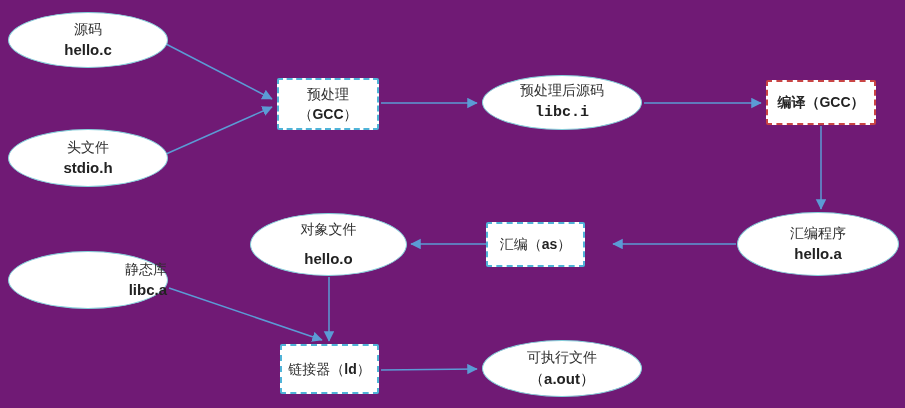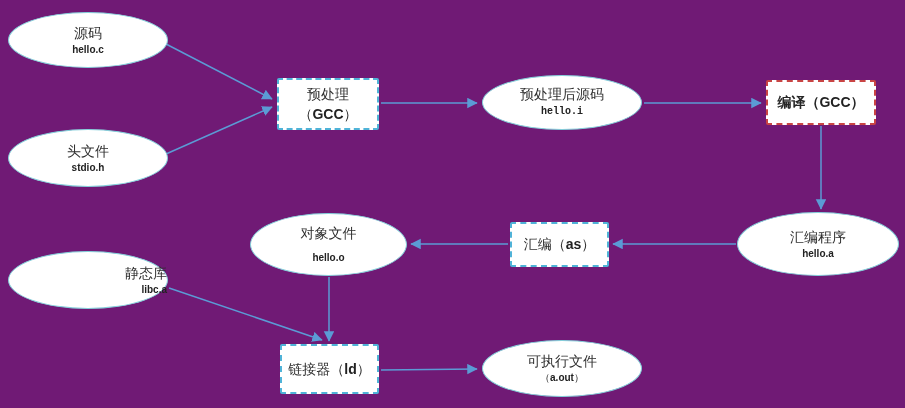--- a/index.html
+++ b/index.html
@@ -40,21 +40,21 @@
   }
   .box-blue {
     border: 2px dashed #4fb3d8;
     border-radius: 2px;
   }
   .box-red {
     border: 2px dashed #c94444;
     border-radius: 2px;
   }
   .l1 { font-size: 14px; font-weight: 400; }
-  .l2 { font-size: 10px; font-weight: 700; color: #222222; }
+  .l2 { font-size: 15px; font-weight: 700; color: #222222; }
   .boxlabel { font-size: 14px; font-weight: 400; white-space: nowrap; }
   .boxlabel .em { font-weight: 700; color: #222222; }
   .box-red .boxlabel { font-weight: 600; color: #262626; }
 </style>
 </head>
 <body>
 
 <div class="canvas">
 
   <svg class="connector-layer" width="905" height="408" viewBox="0 0 905 408" xmlns="http://www.w3.org/2000/svg">
@@ -90,33 +90,33 @@
     <div class="l2">libc.a</div>
   </div>
 
   <div class="node box-blue" style="left:277px; top:78px; width:102px; height:52px;">
     <div class="boxlabel">预处理</div>
     <div class="boxlabel"><span>（</span><span class="em">GCC</span><span>）</span></div>
   </div>
 
   <div class="node ellipse" style="left:482px; top:75px; width:160px; height:55px;font-family:Liberation Mono, monospace;">
     <div class="l1">预处理后源码</div>
-    <div class="l2">hello.i</div>
+    <div class="l2">libc.i</div>
   </div>
 
   <div class="node box-red" style="left:766px; top:80px; width:110px; height:45px;">
     <div class="boxlabel"><span>编译（</span><span class="em">GCC</span><span>）</span></div>
   </div>
 
   <div class="node ellipse" style="left:737px; top:212px; width:162px; height:64px;">
     <div class="l1">汇编程序</div>
     <div class="l2">hello.a</div>
   </div>
 
-  <div class="node box-blue" style="left:510px; top:222px; width:99px; height:45px;text-align:center;">
+  <div class="node box-blue" style="left:486px; top:222px; width:99px; height:45px;text-align:center;">
     <div class="boxlabel"><span>汇编（</span><span class="em">as</span><span>）</span></div>
   </div>
 
   <div class="node ellipse" style="left:250px; top:213px; width:157px; height:63px;gap:8px;">
     <div class="l1">对象文件</div>
     <div class="l2">hello.o</div>
   </div>
 
   <div class="node box-blue" style="left:280px; top:344px; width:99px; height:50px;align-items:center;">
     <div class="boxlabel"><span>链接器（</span><span class="em">ld</span><span>）</span></div>

